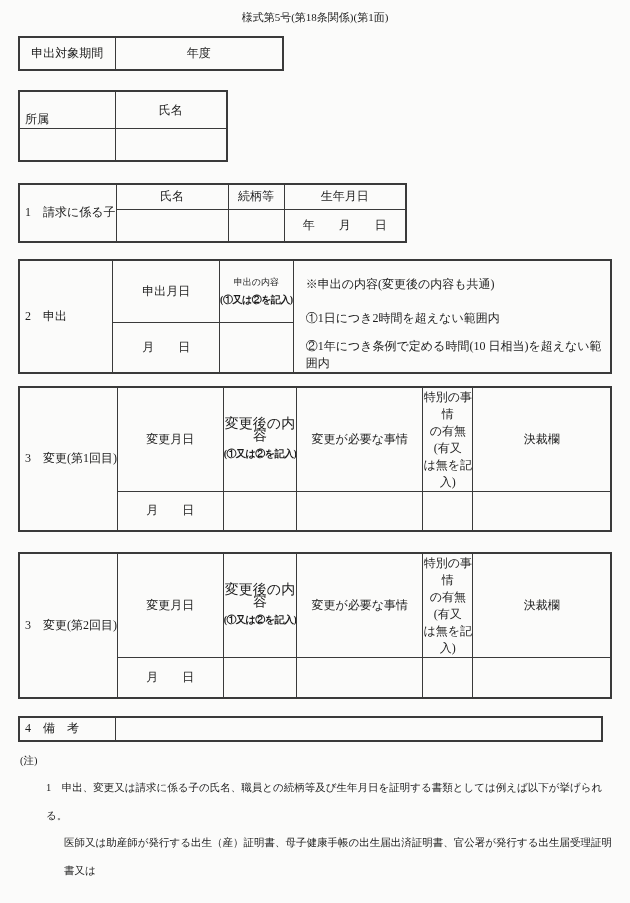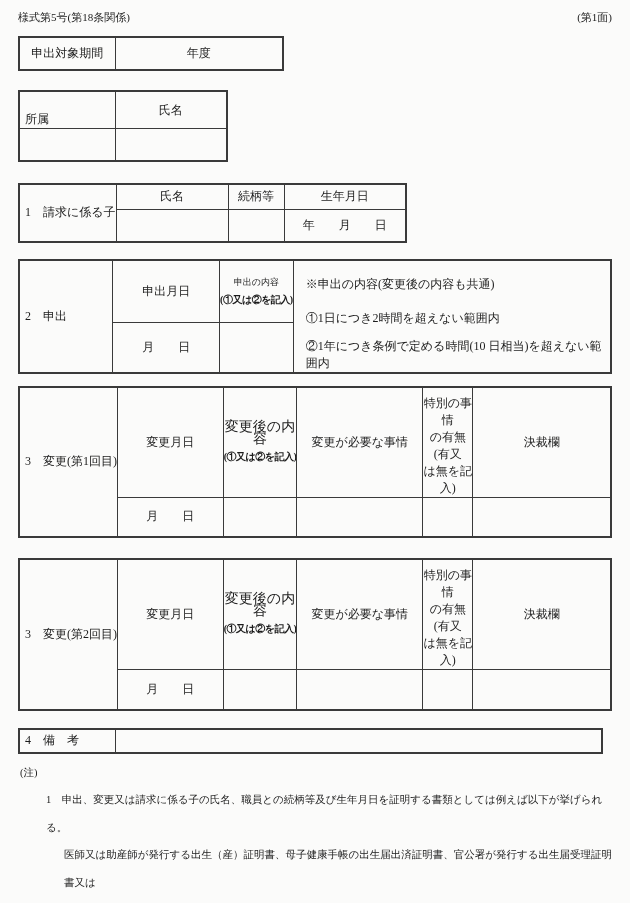--- a/index.html
+++ b/index.html
@@ -5,21 +5,21 @@
   * { margin:0; padding:0; box-sizing:border-box; }
   html,body { background:#ffffff; }
   body {
     width:630px; height:903px; overflow:hidden; position:relative;
     background:#fbfbfa;
     font-family:"Liberation Serif","DejaVu Serif",serif;
     color:#1c1c1c;
   }
   .page { padding:10px 18px 0 18px; }
 
-  .top-row { display:flex; justify-content:space-between; font-size:11px; }
+  .top-row { display:flex; justify-content:center; font-size:11px; }
 
   .title {
     text-align:center; font-size:15px; font-weight:normal;
     letter-spacing:5px; margin-top:13px;
   }
 
   table { border-collapse:collapse; table-layout:fixed; }
   table.tbl { border:2px solid #3a3a3a; }
   table.tbl td { border:1px solid #3a3a3a; font-size:12px; overflow:hidden; }
 
@@ -32,21 +32,21 @@
   .tbl-b { margin-top:19px; }
   .tbl-c { margin-top:21px; }
   .tbl-d { margin-top:16px; }
   .tbl-e { margin-top:12px; }
   .tbl-f { margin-top:20px; }
   .tbl-g { margin-top:17px; }
 
   .hdr-sm  { font-size:9px;  line-height:12px;text-align:center; }
   .hdr-xs  { font-size:14px; line-height:12px; }
   .tiny    { font-size:10px; letter-spacing:-0.5px; white-space:nowrap; margin-top:5px;font-weight:bold; }
-  .special { font-size:8.5px; line-height:17px; text-align:center; vertical-align:top; padding-top:7px; }
+  .special { font-size:8.5px; line-height:17px; text-align:center; vertical-align:top; padding-top:1px; }
 
   .note-cell { vertical-align:top; padding:15px 6px 0 12px; font-size:11.5px; }
   .note-cell .nt1 { margin-top:17px; }
   .note-cell .nt2 { margin-top:11px; }
 
   .notes { margin-top:5px; font-size:10.5px; line-height:27.5px; }
   .notes .marker { padding-left:2px; }
   .notes .first { padding-left:28px; }
   .notes .cont  { padding-left:46px; }
 </style>

